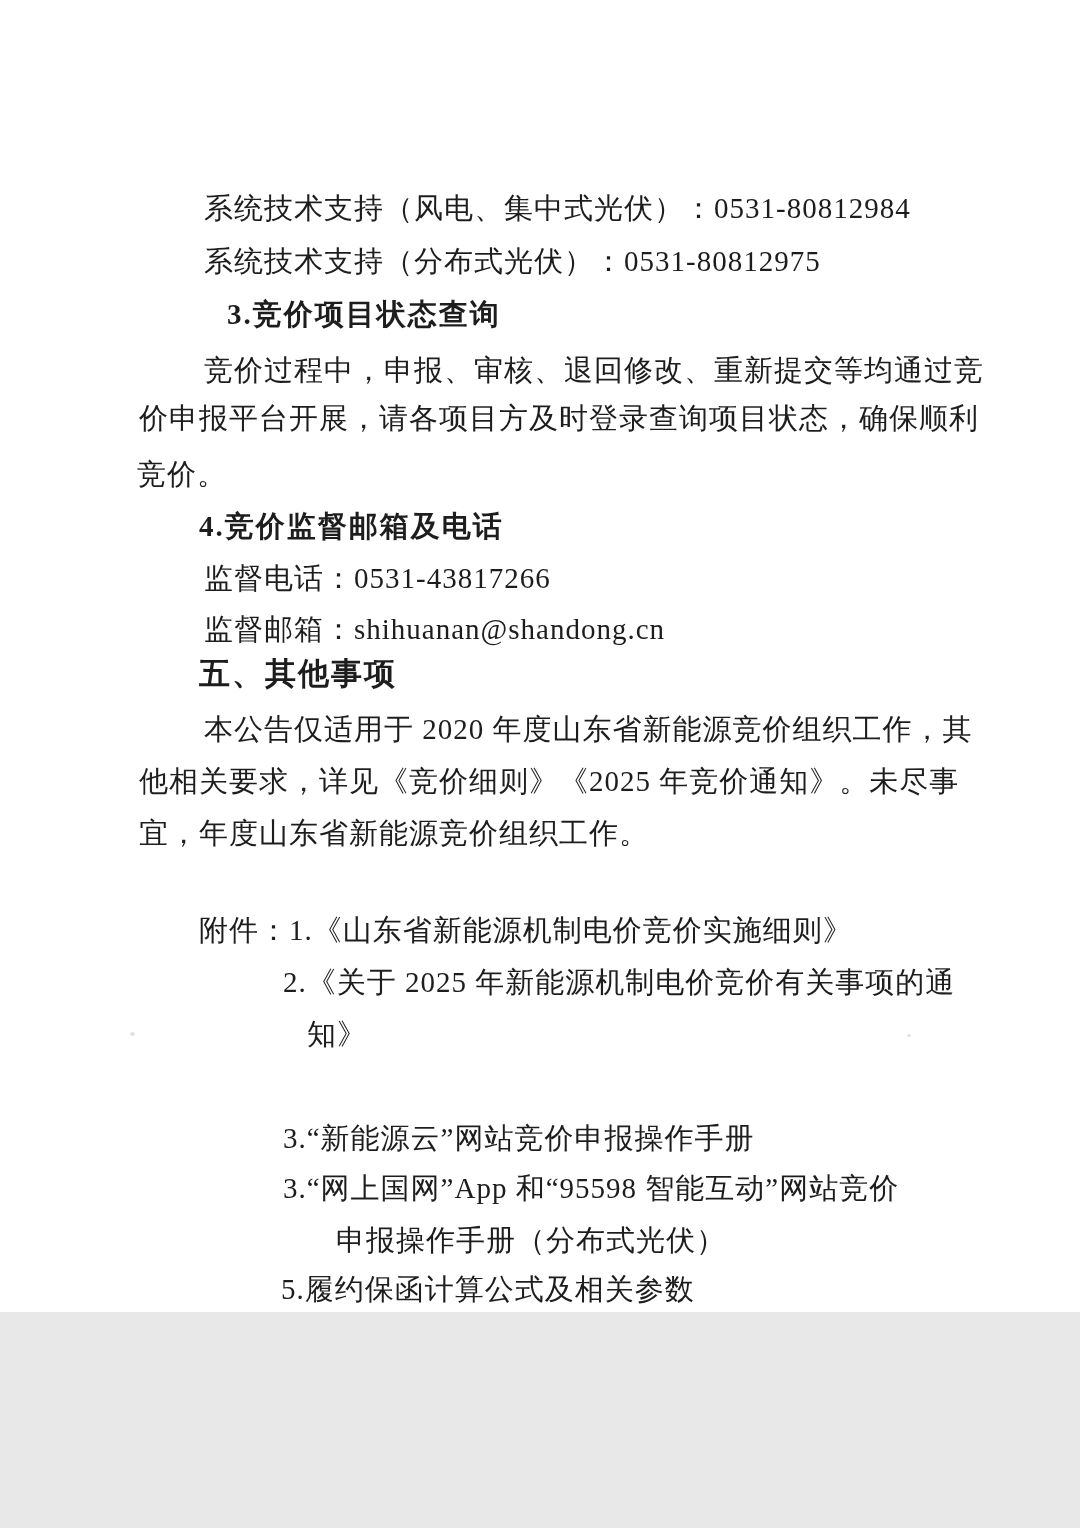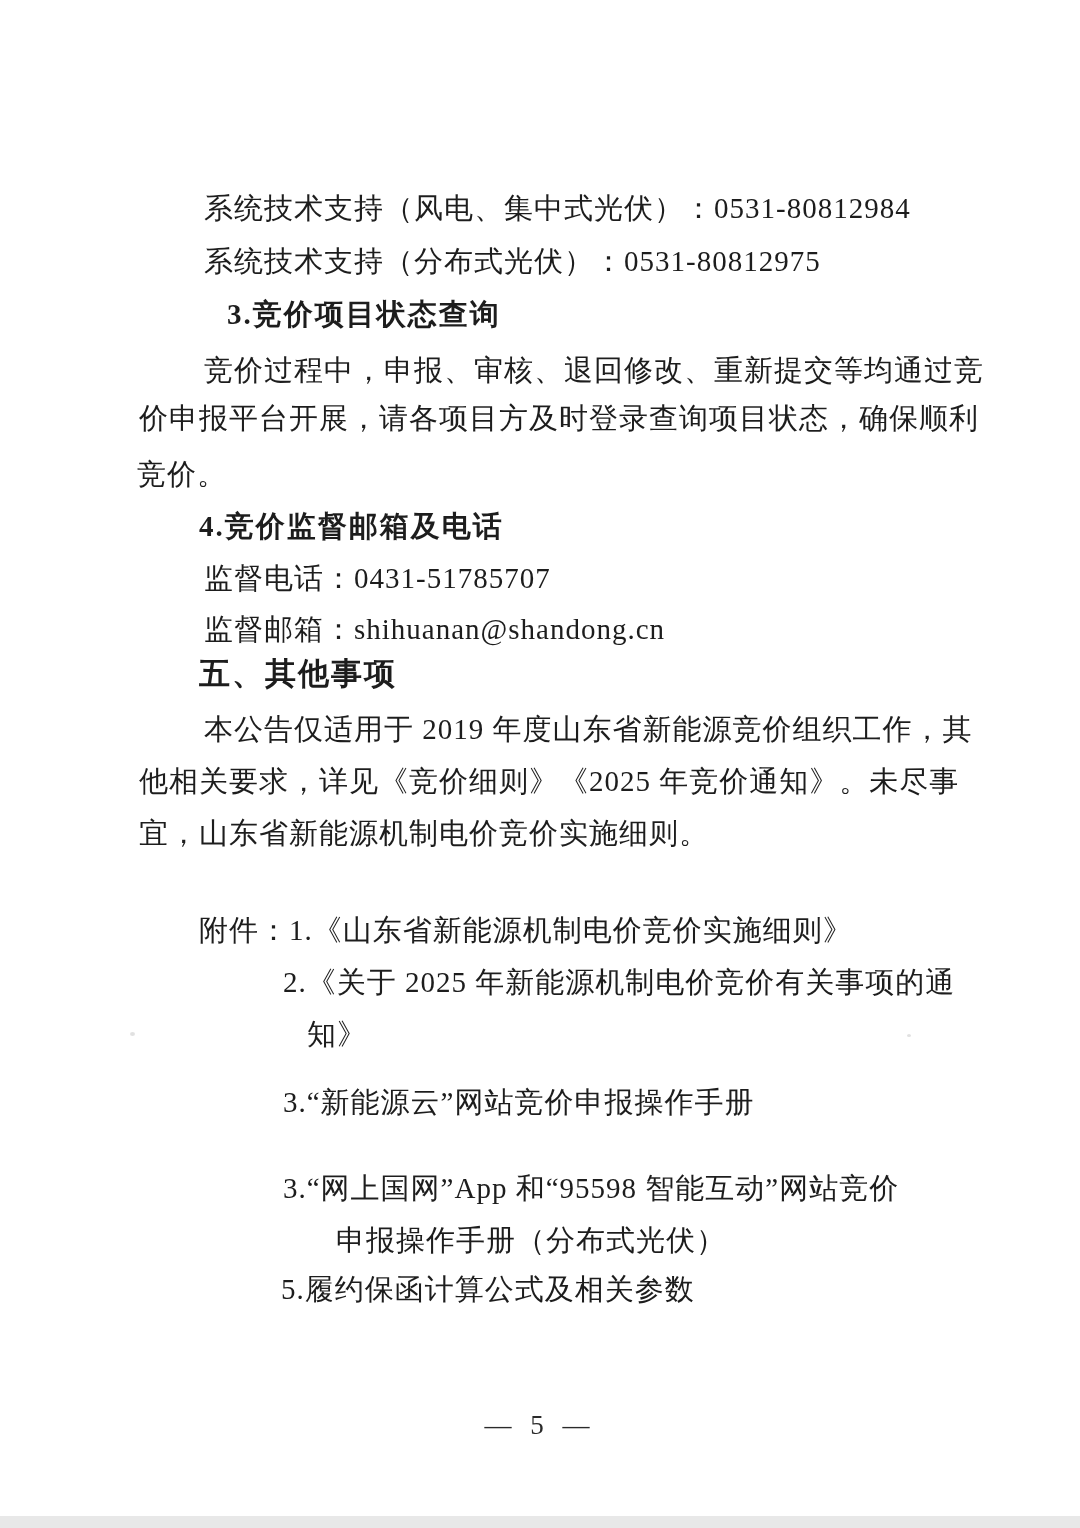--- a/index.html
+++ b/index.html
@@ -3,21 +3,21 @@
 <meta charset="utf-8">
 <style>
   html, body {
     margin: 0;
     padding: 0;
     background: #e8e8e8;
   }
   .page {
     position: relative;
     width: 1080px;
-    height: 1516px;
+    height: 1312px;
     margin: 0 auto;
     background: #ffffff;
     overflow: hidden;
     font-family: "Liberation Serif", "DejaVu Serif", serif;
     color: #1d1d1d;
   }
   .line {
     position: absolute;
     white-space: nowrap;
     font-size: 29px;
@@ -69,41 +69,41 @@
   <div class="line sub-heading" style="top:296px; left:199px;margin-left:28px;">3.竞价项目状态查询</div>
 
   <div class="line body-line" style="top:352px; left:204px;">竞价过程中，申报、审核、退回修改、重新提交等均通过竞</div>
 
   <div class="line body-line" style="top:400px; left:139px;">价申报平台开展，请各项目方及时登录查询项目状态，确保顺利</div>
 
   <div class="line body-line" style="top:456px; left:137px;">竞价。</div>
 
   <div class="line sub-heading" style="top:508px; left:199px;text-align:right;">4.竞价监督邮箱及电话</div>
 
-  <div class="line body-line" style="top:560px; left:204px;">监督电话：0431-51785707</div>
+  <div class="line body-line" style="top:560px; left:204px;">监督电话：0531-43817266</div>
 
   <div class="line body-line" style="top:611px; left:204px;">监督邮箱：shihuanan@shandong.cn</div>
 
   <div class="line section-heading" style="top:656px; left:199px;">五、其他事项</div>
 
-  <div class="line body-line" style="top:711px; left:204px;">本公告仅适用于 2019 年度山东省新能源竞价组织工作，其</div>
+  <div class="line body-line" style="top:711px; left:204px;">本公告仅适用于 2020 年度山东省新能源竞价组织工作，其</div>
 
   <div class="line body-line" style="top:763px; left:139px;">他相关要求，详见《竞价细则》《2025 年竞价通知》。未尽事</div>
 
-  <div class="line body-line" style="top:815px; left:139px;">宜，山东省新能源机制电价竞价实施细则。</div>
+  <div class="line body-line" style="top:815px; left:139px;">宜，年度山东省新能源竞价组织工作。</div>
 
   <div class="line body-line" style="top:912px; left:199px;">
     <span class="attach-label">附件：</span><span class="attach-item-text">1.《山东省新能源机制电价竞价实施细则》</span>
   </div>
 
   <div class="line body-line" style="top:964px; left:283px;">2.《关于 2025 年新能源机制电价竞价有关事项的通</div>
 
   <div class="line body-line" style="top:1016px; left:307px;">知》</div>
 
-  <div class="line body-line" style="top:1084px; left:283px;">3.“新能源云”网站竞价申报操作手册</div>
+  <div class="line body-line" style="top:1120px; left:283px;">3.“新能源云”网站竞价申报操作手册</div>
 
 
   <div class="line body-line" style="top:1170px; left:283px;">3.“网上国网”App 和“95598 智能互动”网站竞价</div>
 
   <div class="line body-line" style="top:1222px; left:336px;">申报操作手册（分布式光伏）</div>
 
   <div class="line body-line" style="top:1271px; left:281px;">5.履约保函计算公式及相关参数</div>
 
   <div class="page-number" style="top:1410px;">— 5 —</div>
 

